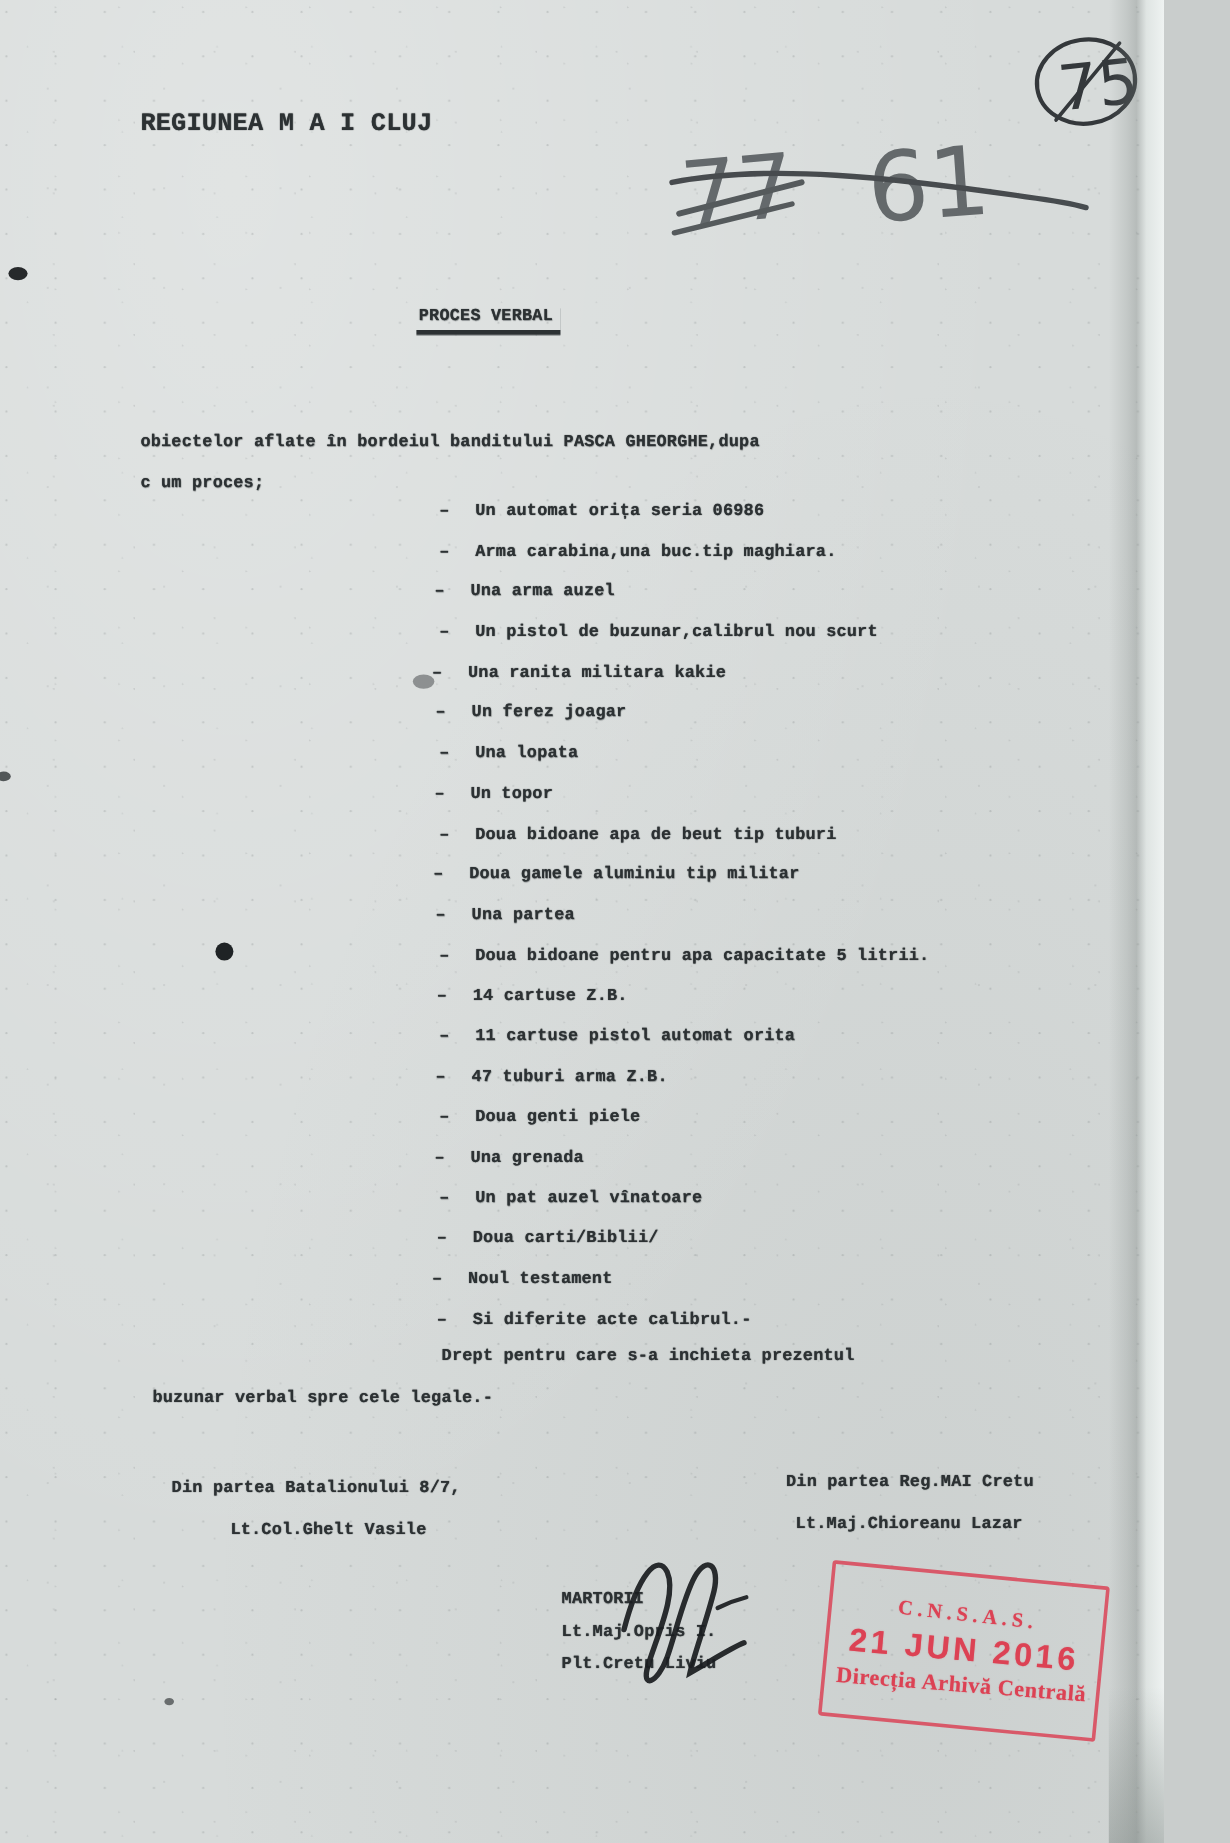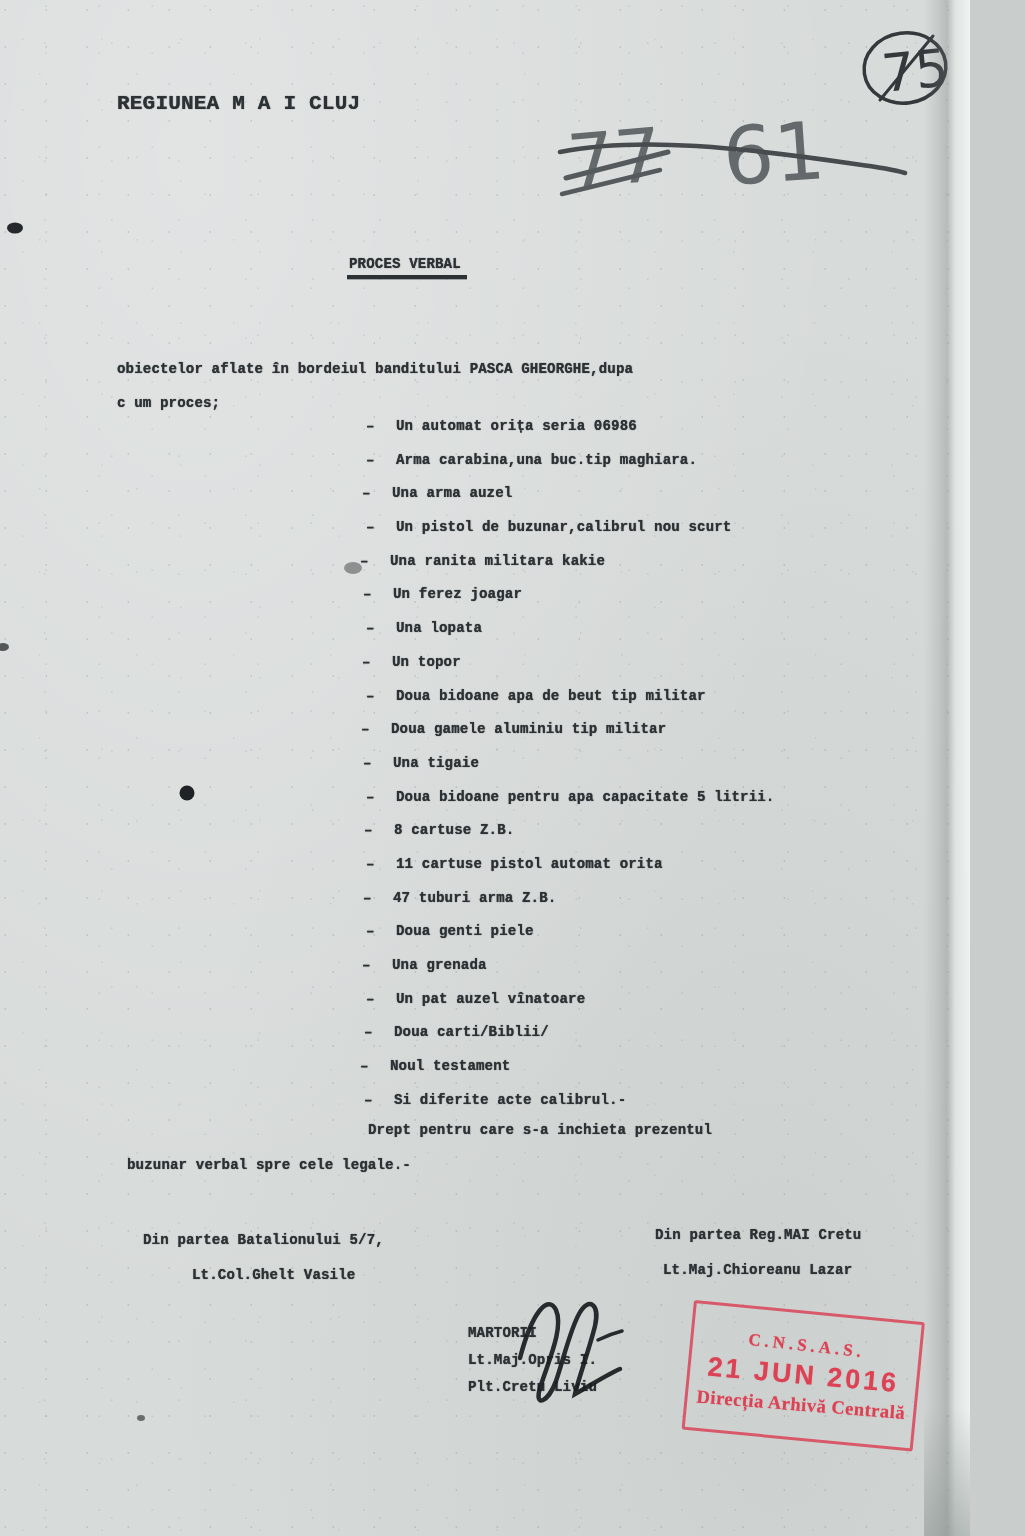--- a/index.html
+++ b/index.html
@@ -120,37 +120,37 @@
     <div class="tw item-line" style="position:relative;">
         <span class="dash">–</span>
         <span>Una lopata</span>
       </div>
     <div class="tw item-line" style="position:relative;left:-4px;">
         <span class="dash">–</span>
         <span>Un topor</span>
       </div>
     <div class="tw item-line" style="position:relative;">
         <span class="dash">–</span>
-        <span>Doua bidoane apa de beut tip militar</span>
+        <span>Doua bidoane apa de beut tip tuburi</span>
       </div>
     <div class="tw item-line" style="position:relative;left:-5px;">
         <span class="dash">–</span>
         <span>Doua gamele aluminiu tip militar</span>
       </div>
     <div class="tw item-line" style="position:relative;left:-3px;">
         <span class="dash">–</span>
-        <span>Una tigaie</span>
+        <span>Una partea</span>
       </div>
     <div class="tw item-line" style="position:relative;">
         <span class="dash">–</span>
         <span>Doua bidoane pentru apa capacitate 5 litrii.</span>
       </div>
     <div class="tw item-line" style="position:relative;left:-2px;">
         <span class="dash">–</span>
-        <span>8 cartuse Z.B.</span>
+        <span>14 cartuse Z.B.</span>
       </div>
     <div class="tw item-line" style="position:relative;">
         <span class="dash">–</span>
         <span>11 cartuse pistol automat orita</span>
       </div>
     <div class="tw item-line" style="position:relative;left:-3px;">
         <span class="dash">–</span>
         <span>47 tuburi arma Z.B.</span>
       </div>
     <div class="tw item-line" style="position:relative;">
@@ -175,21 +175,21 @@
       </div>
     <div class="tw item-line" style="position:relative;left:-2px;">
         <span class="dash">–</span>
         <span>Si diferite acte calibrul.-</span>
       </div>
   </div>
 
   <div class="tw" style="left:368px;top:1122px;">Drept pentru care s-a inchieta prezentul</div>
   <div class="tw" style="left:127px;top:1157px;">buzunar verbal spre cele legale.-</div>
 
-  <div class="tw" style="left:143px;top:1232px;">Din partea Batalionului 5/7,</div>
+  <div class="tw" style="left:143px;top:1232px;">Din partea Batalionului 8/7,</div>
   <div class="tw" style="left:192px;top:1267px;">Lt.Col.Ghelt Vasile</div>
   <div class="tw" style="left:655px;top:1227px;">Din partea Reg.MAI Cretu</div>
   <div class="tw" style="left:663px;top:1262px;">Lt.Maj.Chioreanu Lazar</div>
 
   <div class="tw" style="left:468px;top:1325px;">MARTORII</div>
   <div class="tw" style="left:468px;top:1352px;">Lt.Maj.Opris I.</div>
   <div class="tw" style="left:468px;top:1379px;">Plt.Cretu Liviu</div>
 
   <div class="stamp">
     <div class="org">C.N.S.A.S.</div>

